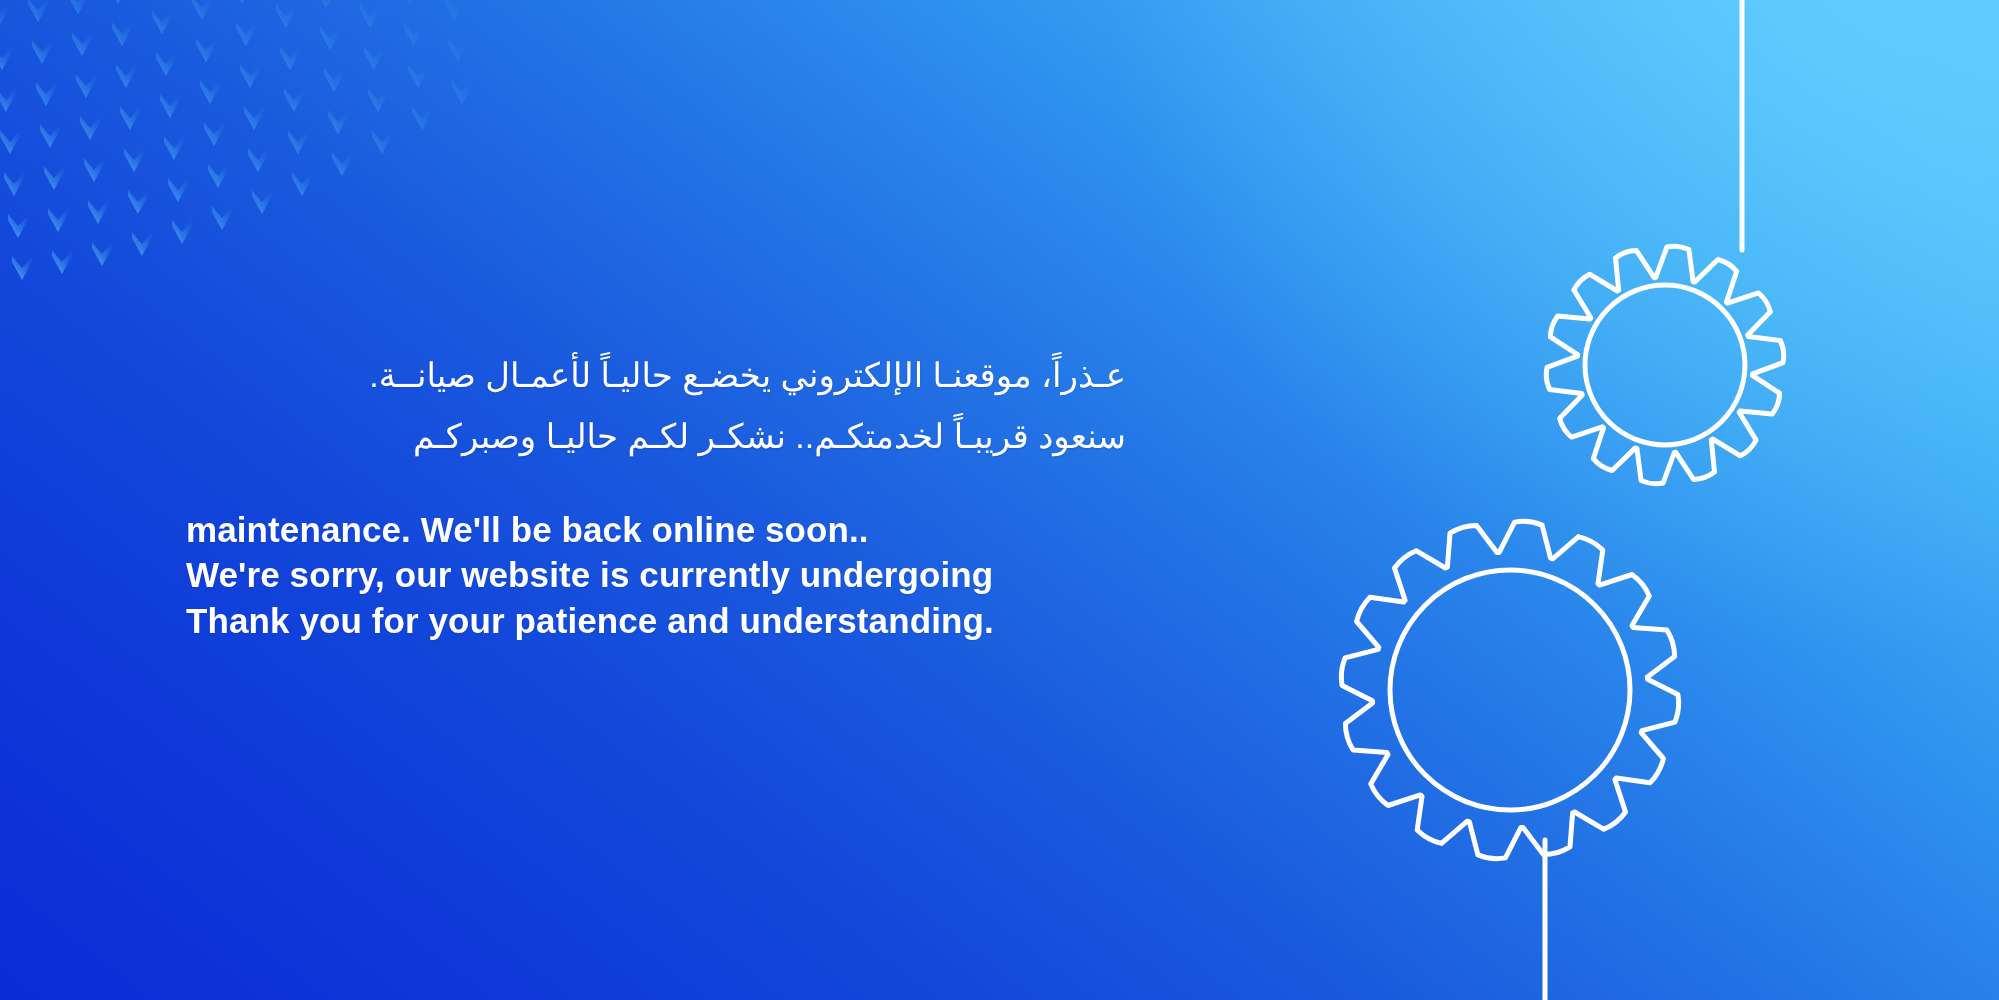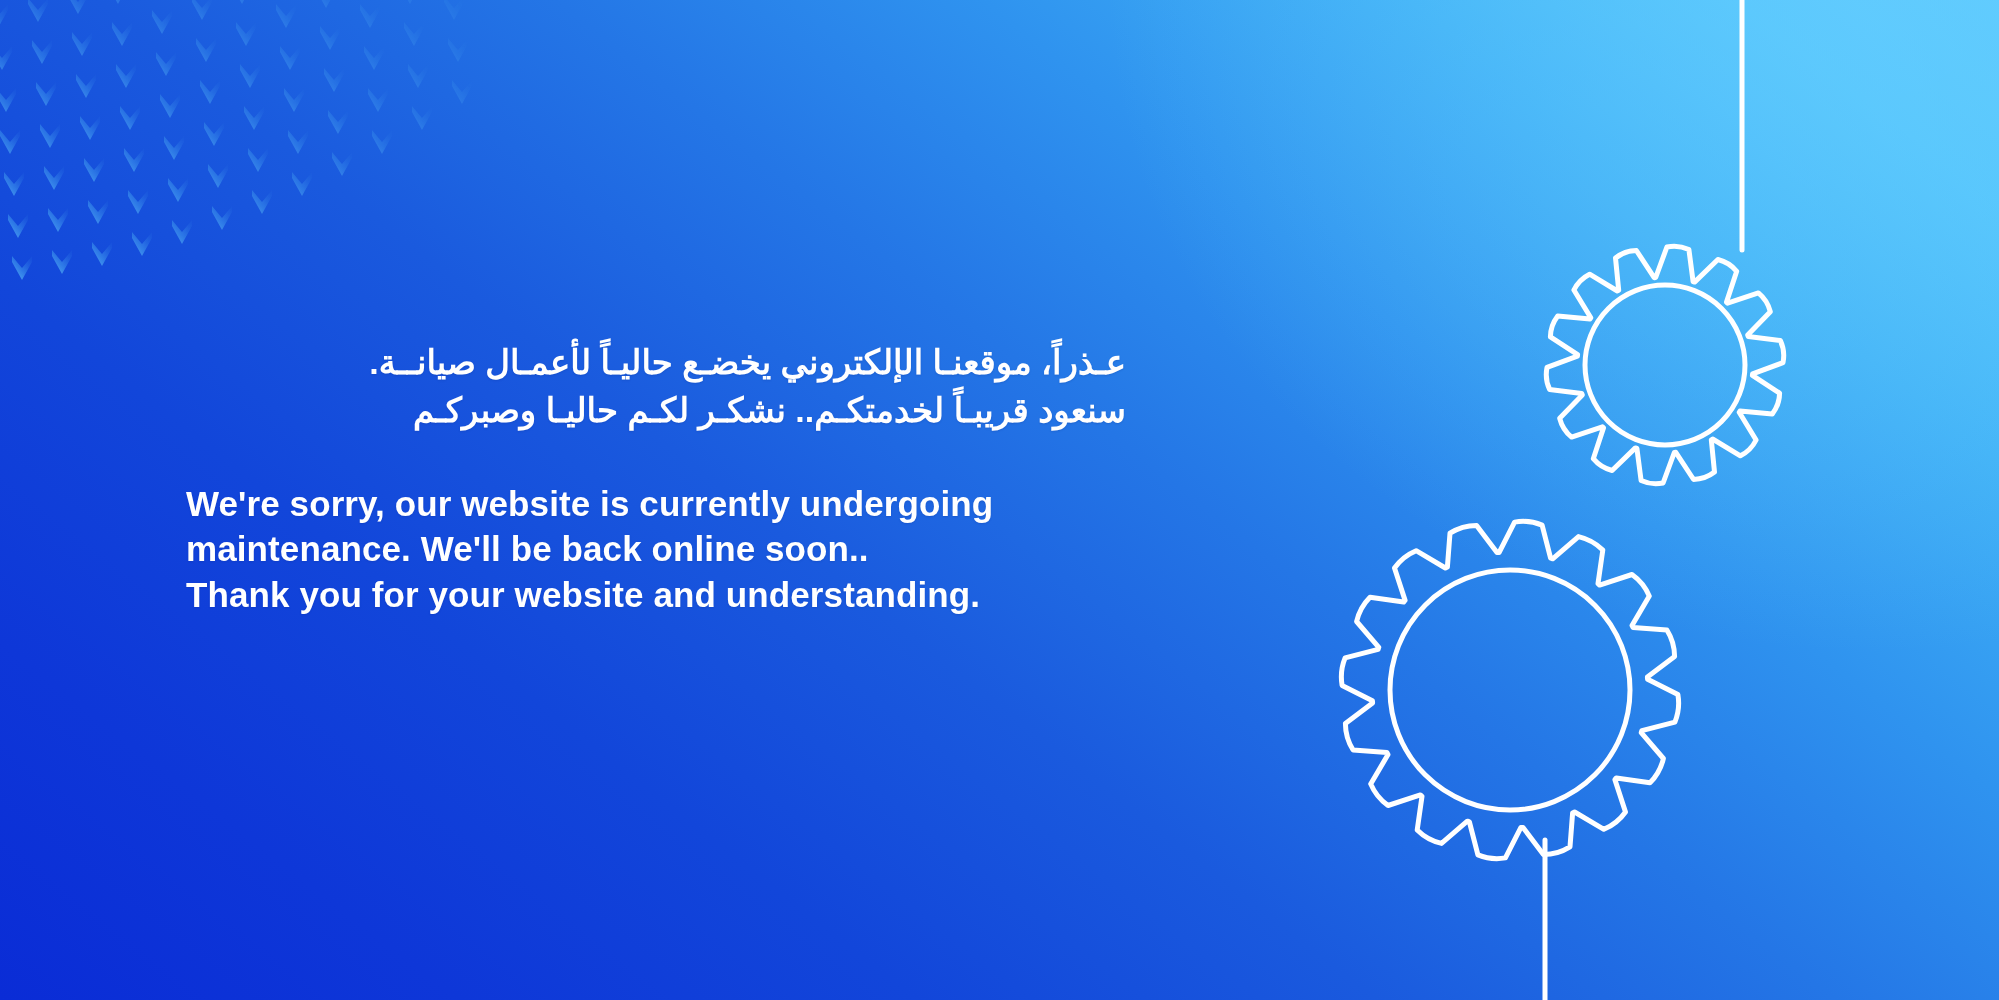--- a/index.html
+++ b/index.html
@@ -72,25 +72,26 @@
     left:186px;
     top:338px;
     width:1000px;
   }
 
   .ar-line {
     direction:rtl;
     unicode-bidi:bidi-override;
     color:#ffffff;
     font-size:34px;
-    font-weight:700;
+    font-weight:400;
     line-height:1.42;
     letter-spacing:0.2px;
     white-space:nowrap;
     text-shadow:0 1px 2px rgba(0,40,130,0.18);
+    margin-top:13px;
   }
 
   #arabic-message {
     width:940px;
     direction:rtl;
     text-align:right;
     margin-bottom:0;
   }
 
   #english-message {
@@ -239,20 +240,20 @@
   </svg>
 
   <div id="message-block">
 
     <div id="arabic-message">
       <div class="ar-line">عـذراً، موقعنـا الإلكتروني يخضـع حاليـاً لأعمـال صيانــة.</div>
       <div class="ar-line">سنعود قريبـاً لخدمتكـم.. نشكـر لكـم حاليـا وصبركـم</div>
     </div>
 
     <div id="english-message">
+      <div class="en-line">maintenance. We'll be back online soon..</div>
       <div class="en-line">We're sorry, our website is currently undergoing</div>
-      <div class="en-line">maintenance. We'll be back online soon..</div>
-      <div class="en-line">Thank you for your website and understanding.</div>
+      <div class="en-line">Thank you for your patience and understanding.</div>
     </div>
 
   </div>
 
 </div>
 
 </body></html>

